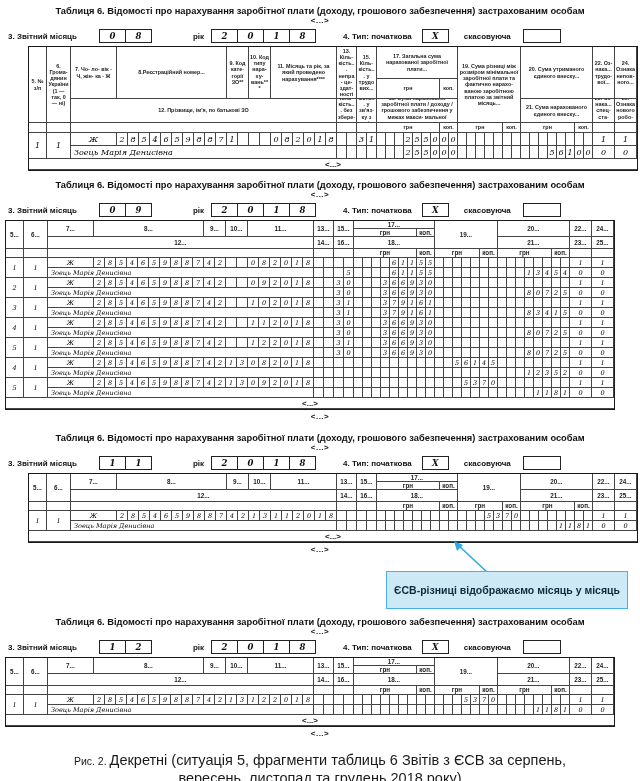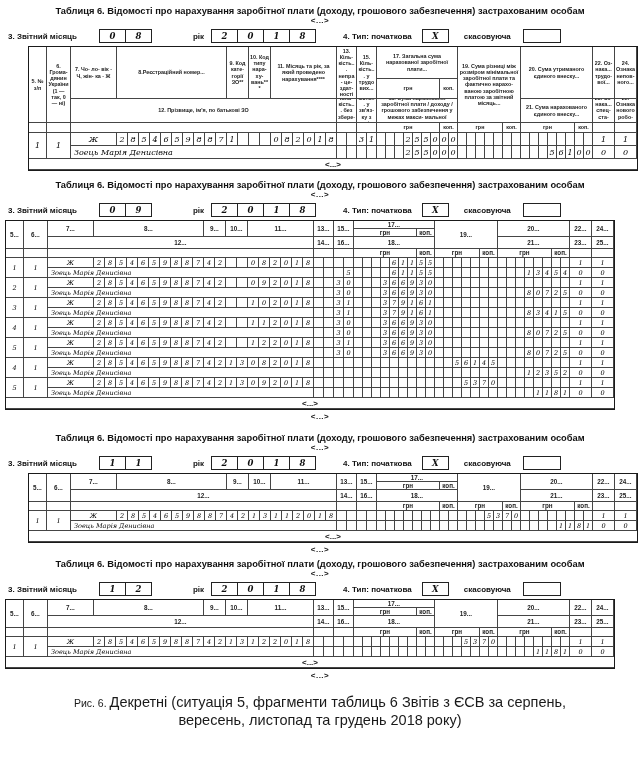--- a/index.html
+++ b/index.html
@@ -1108,20 +1108,27 @@
                 <div class="c v" style="width: 9px; height: 10px;"></div>
                 <div class="c v" style="width: 9px; height: 10px;">1</div>
                 <div class="c v" style="width: 9px; height: 10px;">1</div>
                 <div class="c v" style="width: 9px; height: 10px;">8</div>
                 <div class="c v" style="width: 9px; height: 10px;">1</div>
                 <div class="c v" style="width: 22px; height: 10px;">0</div>
                 <div class="c v" style="width: 22px; height: 10px;">0</div>
               </div>
             </div>
           </div><div class="c ellrow" style="width: 608px; height: 11px; border-right: none;">&lt;...&gt;</div></div><div class="ell" style="margin-top: 2px;">&lt;...&gt;</div></div>
+      <div class="callout-wrap">
+        <svg class="arrow-svg" viewBox="0 0 48 36">
+          <line x1="42" y1="34" x2="12" y2="6" stroke="#29abe2" stroke-width="1.6"></line>
+          <polygon points="8,2 17,6 11,12" fill="#29abe2"></polygon>
+        </svg>
+        <div class="callout" style="background: rgb(205, 233, 246); border-color: rgb(69, 177, 232);">ЄСВ-різниці відображаємо місяць у місяць</div>
+      </div>
       <div class="blk t-short" style="margin-top: 4px;"><div class="tbl-title">Таблиця 6. Відомості про нарахування заробітної плати (доходу, грошового забезпечення) застрахованим особам</div><div class="ell">&lt;...&gt;</div><div class="form-row">
           <div class="lbl">3. Звітний місяць</div>
           <div class="gk" style="margin-left: 22px;">
             <div class="dbox">1</div>
             <div class="dbox">2</div>
           </div>
           <div class="lbl" style="margin-left: 42px;">рік</div>
           <div class="gk" style="margin-left: 7px;">
             <div class="dbox">2</div>
             <div class="dbox">0</div>
@@ -1286,15 +1293,15 @@
                 <div class="c v" style="width: 9px; height: 10px;">1</div>
                 <div class="c v" style="width: 9px; height: 10px;">8</div>
                 <div class="c v" style="width: 9px; height: 10px;">1</div>
                 <div class="c v" style="width: 22px; height: 10px;">0</div>
                 <div class="c v" style="width: 22px; height: 10px;">0</div>
               </div>
             </div>
           </div><div class="c ellrow" style="width: 608px; height: 11px; border-right: none;">&lt;...&gt;</div></div><div class="ell" style="margin-top: 2px;">&lt;...&gt;</div></div>
     </div>
   <div id="caption">
-    <span class="cap-inner"><span class="cap-prefix">Рис. 6.</span><span class="cap-main">Декретні (ситуація 5, фрагменти таблиць 6 Звітів з ЄСВ за серпень, вересень, листопад та грудень 2018 року)</span></span>
+    <span class="cap-inner"><span class="cap-prefix">Рис. 2.</span><span class="cap-main">Декретні (ситуація 5, фрагменти таблиць 6 Звітів з ЄСВ за серпень, вересень, листопад та грудень 2018 року)</span></span>
   </div>
 </div>
 
 </body></html>

